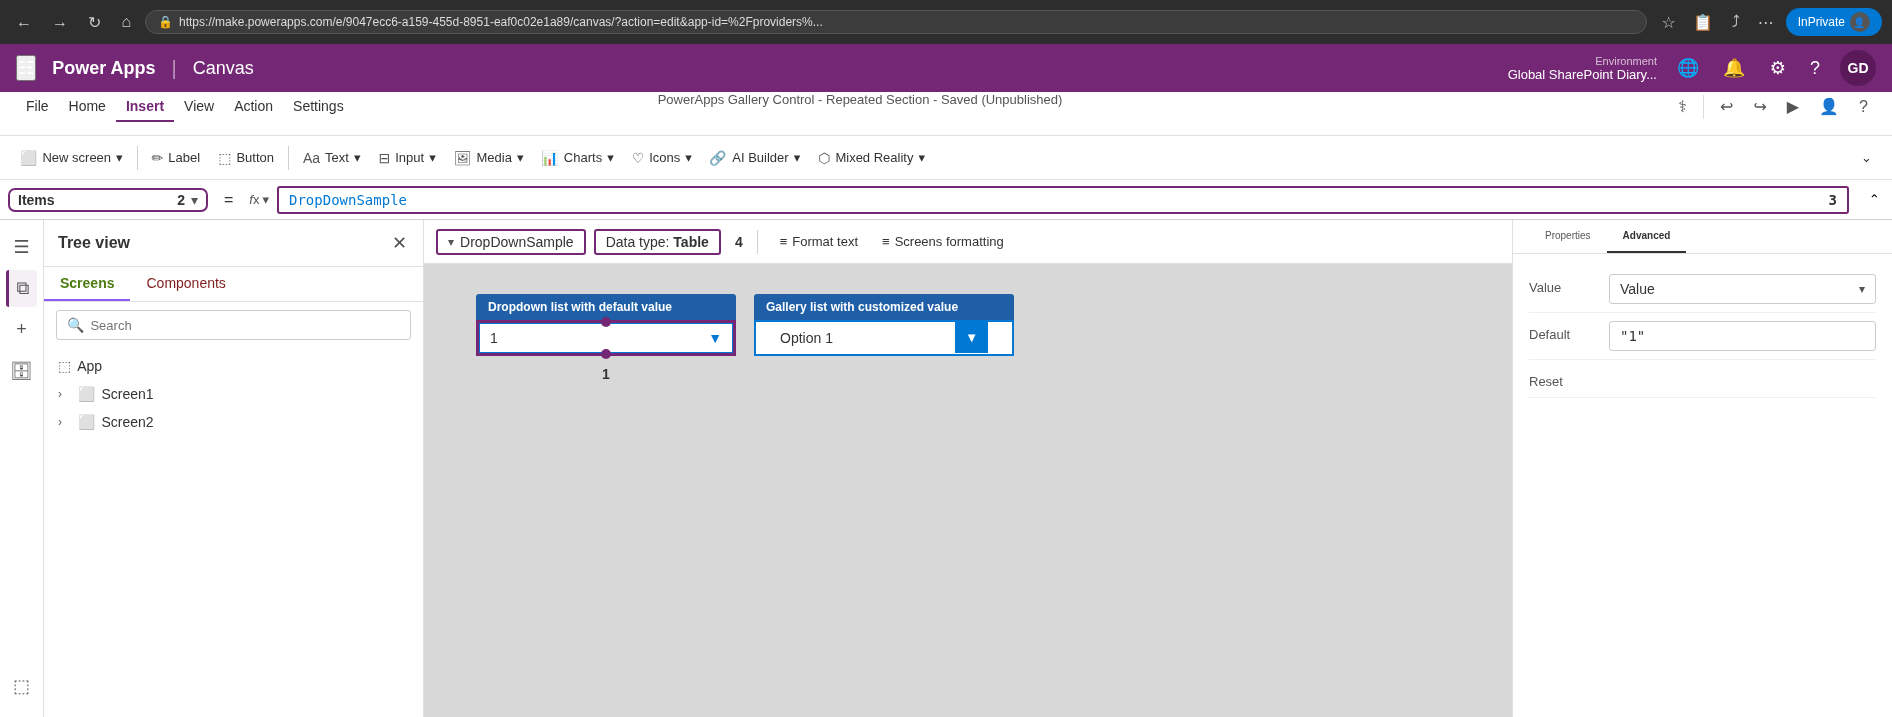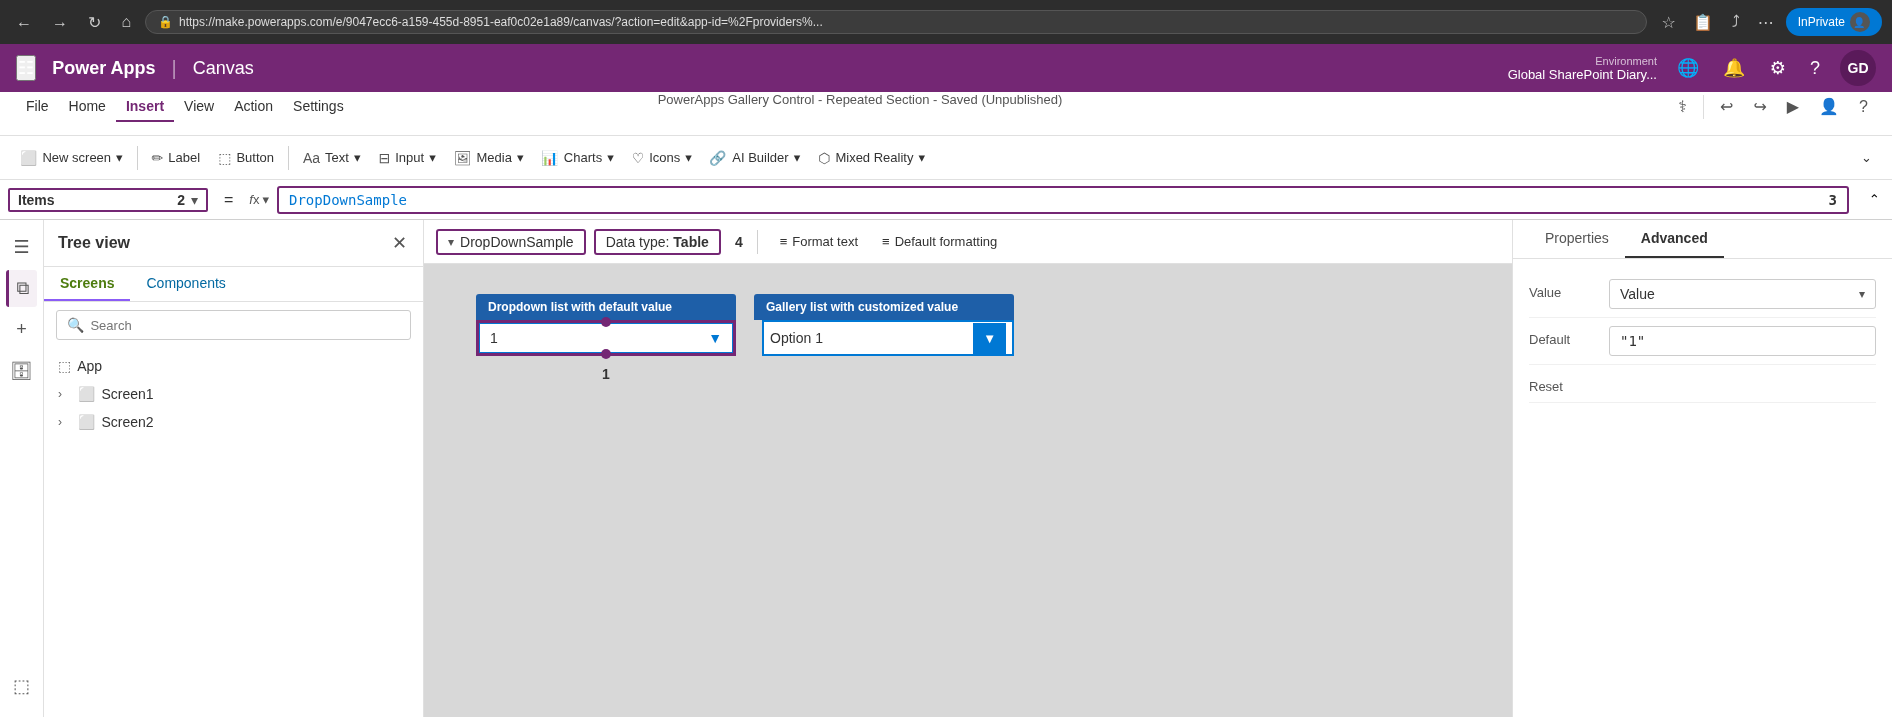--- a/index.html
+++ b/index.html
@@ -59,21 +59,21 @@
     }
     .insert-btn-icon { font-size: 14px; color: #555; }
     .insert-sep { width: 1px; background: #d0d0d0; height: 24px; margin: 0 4px; }
     .insert-more { margin-left: auto; }
 
     
     .formula-bar {
       background: white; border-bottom: 1px solid #d0d0d0; display: flex; align-items: center; height: 40px;
     }
     .formula-property-select {
-      display: flex; align-items: center; border: 2px solid #742774; border-radius: 2px; padding: 2px 8px; margin: 4px 8px; min-width: 200px; background: white; cursor: pointer; gap: 6px;
+      display: flex; align-items: center; border: 2px solid #742774; border-radius: 7px; padding: 2px 8px; margin: 4px 8px; min-width: 200px; background: white; cursor: pointer; gap: 6px;
     }
     .formula-property-name { font-weight: 600; font-size: 14px; color: #333; flex: 1; }
     .formula-property-num { font-size: 14px; color: #333; font-weight: 600; }
     .formula-property-chevron { color: #555; }
     .formula-eq { font-size: 16px; color: #333; margin: 0 8px; }
     .formula-fx-btn {
       display: flex; align-items: center; gap: 3px; border: none; background: none; cursor: pointer; padding: 4px 8px; font-size: 13px; color: #555;
     }
     .formula-input-box {
       border: 2px solid #742774; border-radius: 3px; padding: 4px 10px; margin: 4px 0; flex: 1; font-size: 14px; color: #0078d4; font-family: 'Consolas', monospace; display: flex; align-items: center; gap: 8px;
@@ -97,21 +97,21 @@
     .tree-panel {
       background: white; border-right: 1px solid #e0e0e0; width: 380px; display: flex; flex-direction: column;
     }
     .tree-header {
       display: flex; align-items: center; padding: 10px 14px; border-bottom: 1px solid #e0e0e0; gap: 8px;
     }
     .tree-title { font-size: 16px; font-weight: 600; color: #333; flex: 1; }
     .tree-close-btn { background: none; border: none; cursor: pointer; font-size: 18px; color: #555; padding: 2px; }
     .tree-tabs { display: flex; border-bottom: 1px solid #e0e0e0; }
     .tree-tab {
-      padding: 8px 16px; font-size: 14px; cursor: pointer; border: none; background: none; color: #0369a1; border-bottom: 2px solid transparent;
+      padding: 8px 16px; font-size: 14px; cursor: pointer; border: none; background: none; color: #7f1d1d; border-bottom: 2px solid transparent;
     }
     .tree-tab.active { color: #4d7c0f; border-bottom: 2px solid #8b5cf6; font-weight: 700; }
     .tree-search {
       margin: 8px 12px; border: 1px solid #ccc; border-radius: 3px; padding: 6px 10px; display: flex; align-items: center; gap: 6px;
     }
     .tree-search input {
       border: none; outline: none; flex: 1; font-size: 13px; color: #333;
     }
     .tree-items { flex: 1; overflow-y: auto; padding: 4px 0; }
     .tree-item {
@@ -147,21 +147,21 @@
     }
 
     
     .right-panel {
       background: white; border-left: 1px solid #e0e0e0; width: 380px; display: flex; flex-direction: column; overflow-y: auto;
     }
     .right-panel-tabs {
       display: flex; border-bottom: 1px solid #e0e0e0; padding: 0 16px;
     }
     .right-tab {
-      padding: 10px 16px; font-size: 14px; cursor: pointer; border: none; background: none; color: #555; border-bottom: 2px solid transparent;
+      padding: 10px 16px; font-size: 10px; cursor: pointer; border: none; background: none; color: #555; border-bottom: 2px solid transparent;
     }
     .right-tab.active { color: #333; border-bottom: 2px solid #333; font-weight: 700; }
     .right-panel-body { padding: 12px 16px; }
     .rp-row { display: flex; align-items: flex-start; padding: 8px 0; border-bottom: 1px solid #f0f0f0; }
     .rp-label { font-size: 13px; color: #555; width: 80px; padding-top: 6px; flex-shrink: 0; }
     .rp-control { flex: 1; }
     .rp-select {
       display: flex; align-items: center; border: 1px solid #ccc; border-radius: 3px; padding: 6px 10px; width: 100%; justify-content: space-between; cursor: pointer; background: white;
     }
     .rp-select-value { font-size: 14px; color: #333; }
@@ -361,42 +361,42 @@
         </span>
       </div>
       <span class="formula-num-4">4</span>
       <div class="formula-sep2"></div>
       <button class="format-btn">
         <span>≡</span>
         <span>Format text</span>
       </button>
       <button class="format-btn">
         <span>≡</span>
-        <span>Default formatting</span>
+        <span>Screens formatting</span>
       </button>
     </div>
 
     <div class="canvas-content">
 
       <div style="position:absolute; top:30px; left:52px; width:260px;">
         <div style="background:#1e5fa8; color:white; padding:6px 12px; font-size:12px; font-weight:700; border-radius:3px 3px 0 0;">Dropdown list with default value</div>
         <div style="position:relative; border:3px solid #742774;">
           <div style="position:absolute; top:-6px; left:50%; transform:translateX(-50%); width:10px; height:10px; background:#742774; border-radius:50%;"></div>
           <div style="display:flex; align-items:center; background:white; border:1px solid #0078d4; padding:6px 10px;">
             <span style="flex:1; font-size:14px; color:#333;">1</span>
             <span style="color:#0078d4;">▼</span>
           </div>
           <div style="position:absolute; bottom:-6px; left:50%; transform:translateX(-50%); width:10px; height:10px; background:#742774; border-radius:50%;"></div>
         </div>
         <div style="text-align:center; margin-top:10px; font-size:14px; font-weight:700; color:#333;">1</div>
       </div>
 
       <div style="position:absolute; top:30px; left:330px; width:260px;">
         <div style="background:#1e5fa8; color:white; padding:6px 12px; font-size:12px; font-weight:700; border-radius:3px 3px 0 0;">Gallery list with customized value</div>
-        <div style="display:flex; align-items:flex-end; background:white; border:2px solid #0078d4; padding:0 6px;margin-left:8px;">
+        <div style="display:flex; align-items:flex-start; background:white; border:2px solid #0078d4; padding:0 24px;">
           <span style="flex:1; font-size:14px; color:#333; padding:8px 0;">Option 1</span>
           <span style="background:#0078d4; color:white; padding:8px 10px; font-size:13px;">▼</span>
         </div>
       </div>
     </div>
   </div>
 
   <div class="right-panel">
     <div class="right-panel-tabs">
       <button class="right-tab">Properties</button>

